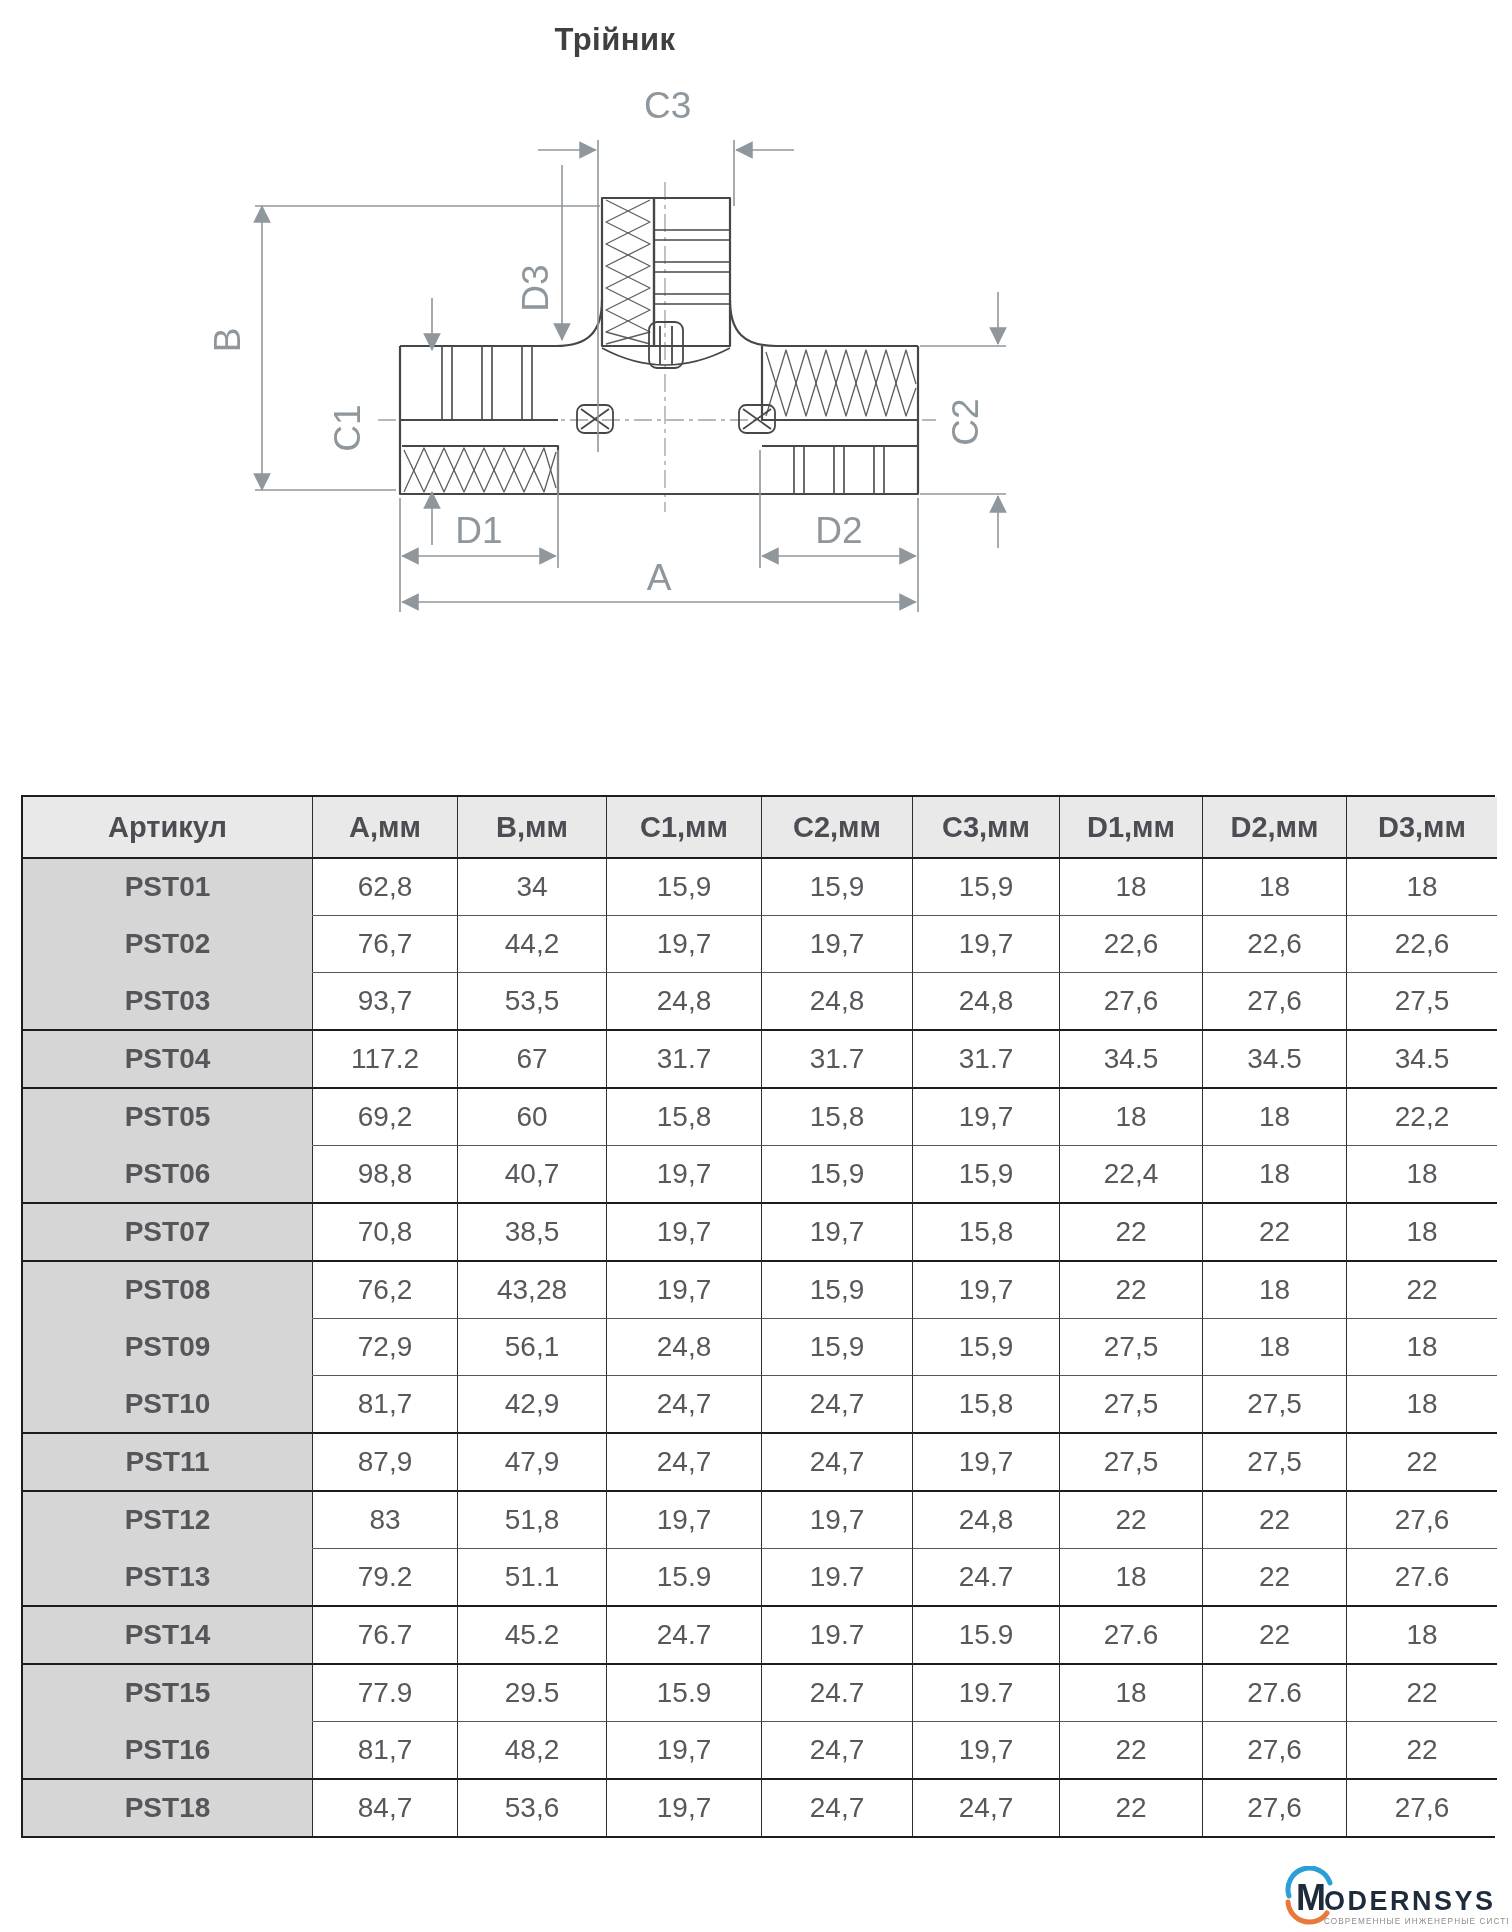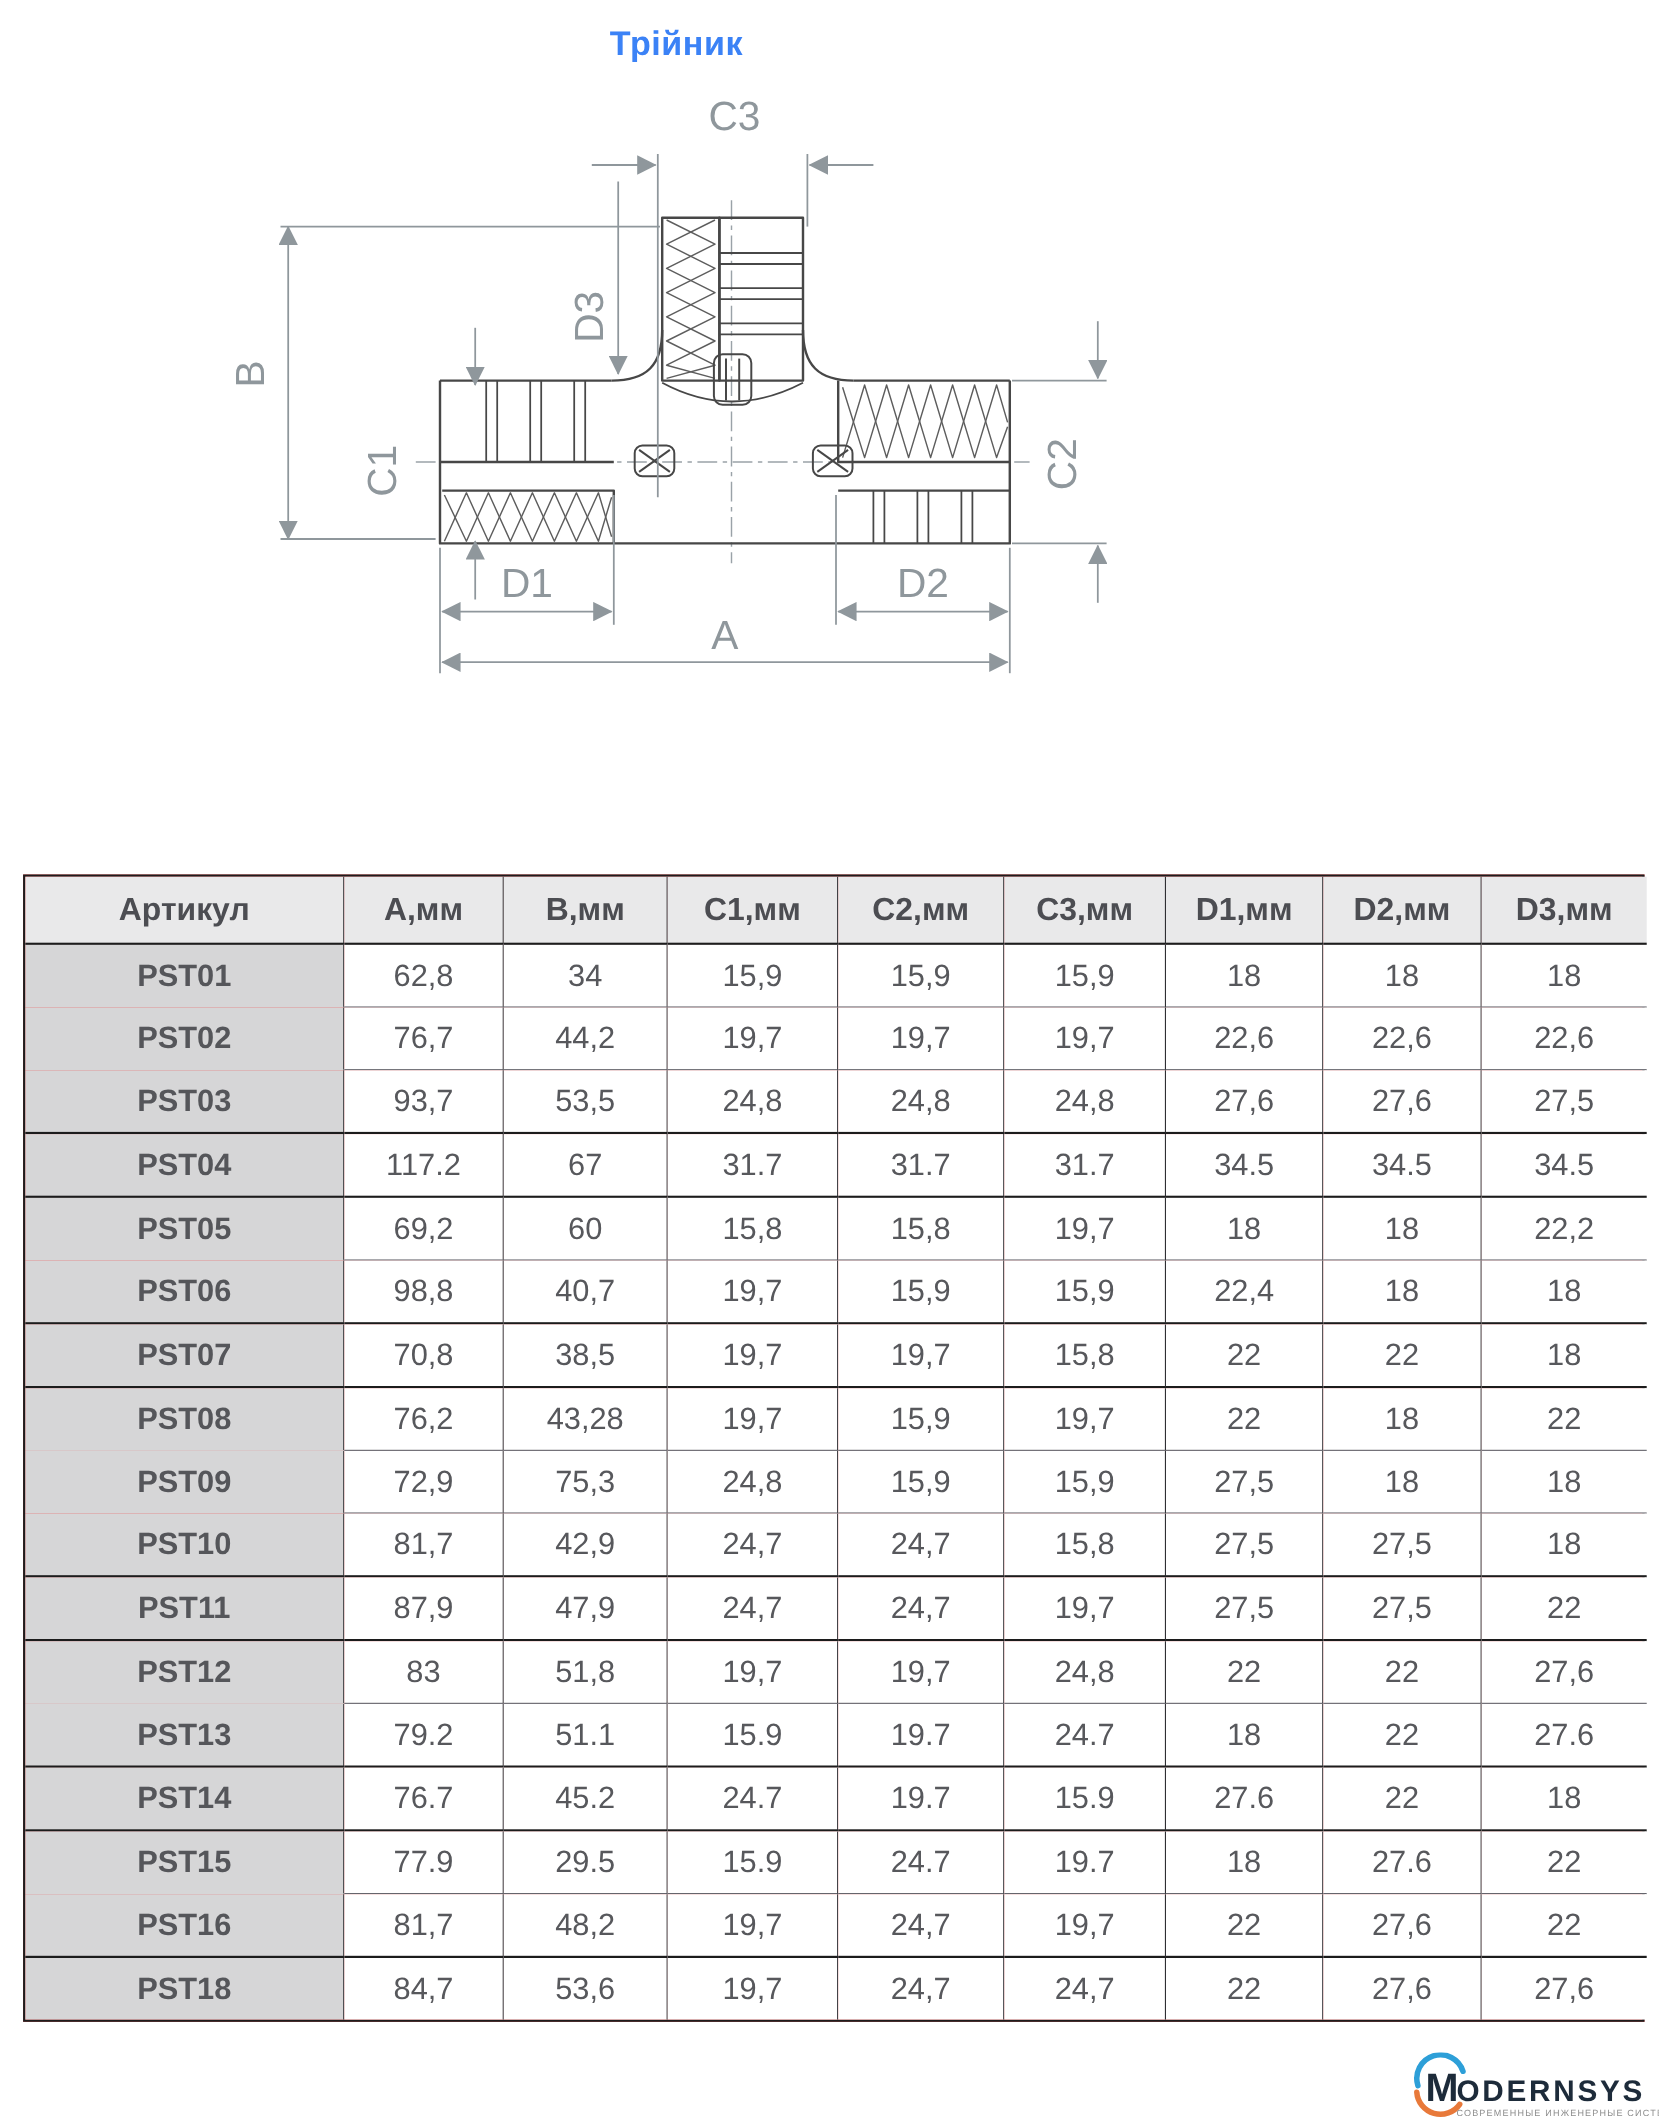--- a/index.html
+++ b/index.html
@@ -3,21 +3,21 @@
 <meta charset="utf-8">
 <style>
   html,body{margin:0;padding:0;background:#fff;}
   body{
     width:1512px;height:1932px;position:relative;overflow:hidden;
     font-family:"Liberation Sans","DejaVu Sans",sans-serif;
   }
   
   .page-title{
     position:absolute;left:365px;top:22px;width:500px;
-    text-align:center;font-size:31px;font-weight:bold;color:#3b82f6;
+    text-align:center;font-size:31px;font-weight:bold;color:#404040;
     letter-spacing:.5px;
   }
   
   .drawing{position:absolute;left:0;top:0;width:1512px;height:760px;}
   .dimtext{font-family:"Liberation Sans","DejaVu Sans",sans-serif;font-size:37px;fill:#8f979c;}
   
   .table-wrap{
     position:absolute;left:21px;top:795px;width:1474px;
     border:2px solid #1d1d1d;box-sizing:border-box;background:#ef4444;
   }
@@ -285,21 +285,21 @@
           <td>19,7</td>
           <td>15,9</td>
           <td>19,7</td>
           <td>22</td>
           <td>18</td>
           <td>22</td>
         </tr>
         <tr>
           <td class="article">PST09</td>
           <td>72,9</td>
-          <td>75,3</td>
+          <td>56,1</td>
           <td>24,8</td>
           <td>15,9</td>
           <td>15,9</td>
           <td>27,5</td>
           <td>18</td>
           <td>18</td>
         </tr>
         <tr class="thick">
           <td class="article">PST10</td>
           <td>81,7</td>

